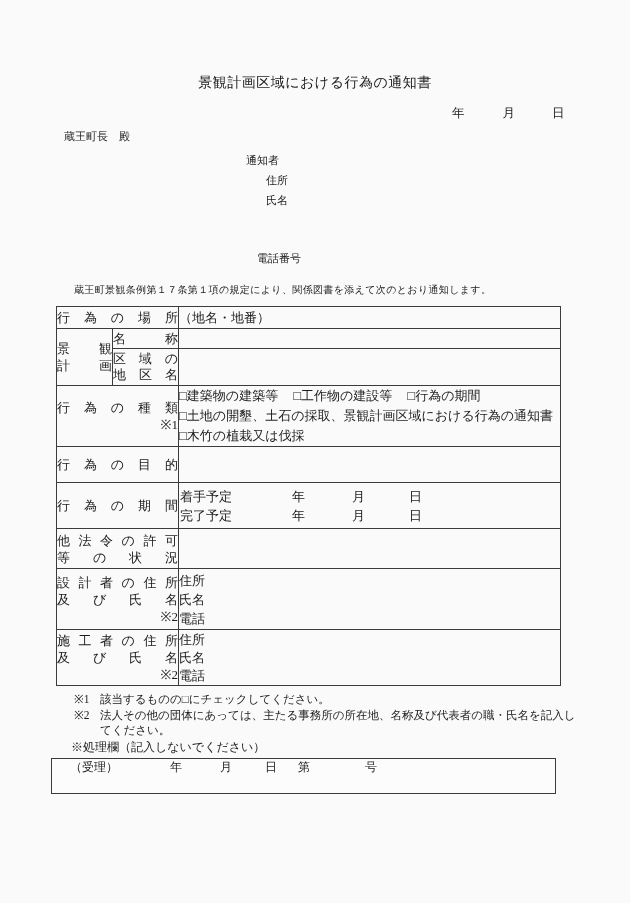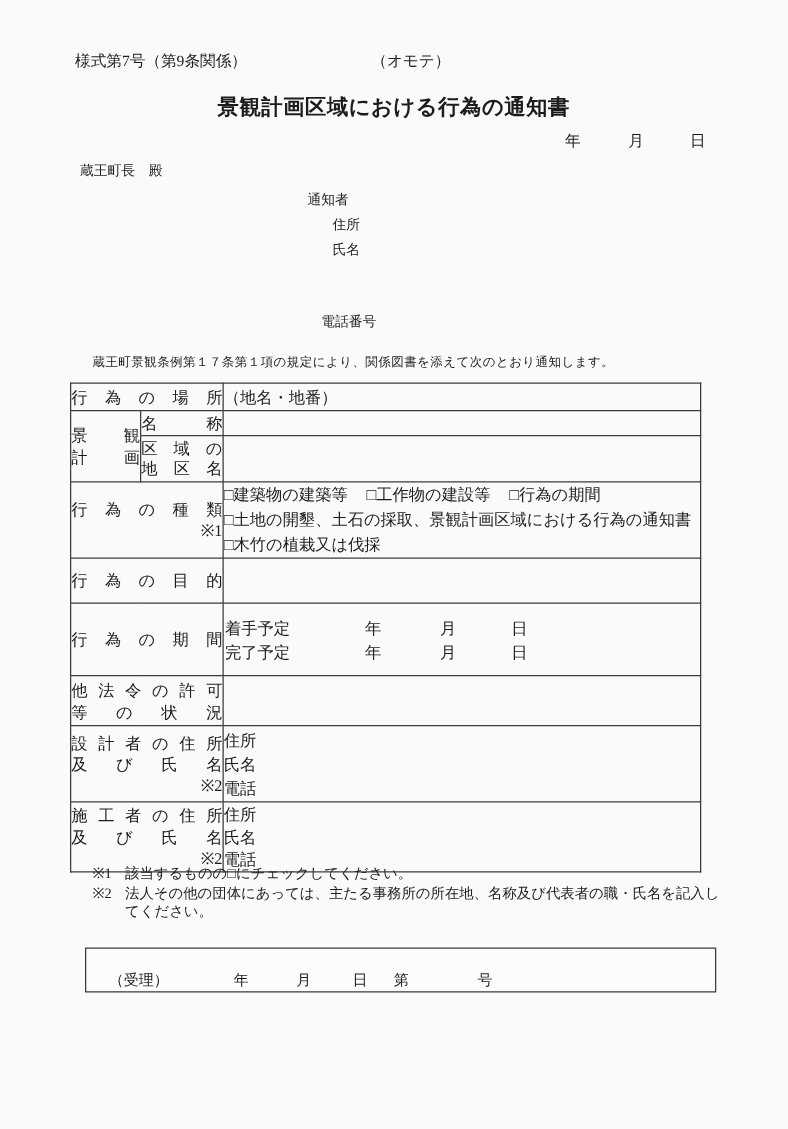--- a/index.html
+++ b/index.html
@@ -10,21 +10,21 @@
     font-family: "Liberation Serif", "DejaVu Serif", serif;
   }
   .sheet { position: relative; width: 630px; height: 903px; overflow: hidden; }
   .abs { position: absolute; }
 
   .form-line { top: 41px; left: 0; width: 100%; font-size: 12.5px; }
   .form-line .num { margin-left: 60px; }
   .form-line .side { position: absolute; left: 297px; top: 0; }
 
   .title { top: 74px; left: 0; width: 100%; text-align: center;
-           font-size: 17px; font-weight: bold; margin: 0; letter-spacing: 0.5px; }
+           font-size: 14px; font-weight: normal; margin: 0; letter-spacing: 0.5px; }
 
   .date-line { top: 105px; left: 0; width: 100%; font-size: 12.5px; }
   .date-line .y { margin-left: 452px; }
   .date-line .m { margin-left: 38px; }
   .date-line .d { margin-left: 37px; }
 
   .addressee { top: 129px; left: 64px; font-size: 11px; }
 
   .notifier { top: 150px; left: 246px; font-size: 11px; line-height: 20px; }
   .notifier .ind { margin-left: 20px; }
@@ -48,39 +48,35 @@
   .period-line .py { margin-left: 60px; }
   .period-line .pm { margin-left: 47px; }
   .period-line .pd { margin-left: 44px; }
 
   .notes { top: 692px; left: 74px; width: 502px; font-size: 11.5px; line-height: 15.5px; }
   .note-row { display: flex; }
   .note-marker { width: 26px; flex: 0 0 26px; }
   .note-text { flex: 1; }
 
   .proc-label { top: 739px; left: 71px; font-size: 12px; }
-  .proc-box { top: 758px; left: 68px; width: 503px; height: 34px;
+  .proc-box { top: 758px; left: 51px; width: 503px; height: 34px;
               border: 1px solid #3b3b3b; font-size: 12px;
-              display: flex; align-items: flex-end; white-space: nowrap; background: #fcfcfc; }
+              display: flex; align-items: flex-start; white-space: nowrap; background: #fcfcfc; }
   .proc-box .rcv { margin-left: 18px; }
   .proc-box .py { margin-left: 52px; }
   .proc-box .pm { margin-left: 38px; }
   .proc-box .pd { margin-left: 33px; }
   .proc-box .pn1 { margin-left: 21px; }
   .proc-box .pn2 { margin-left: 55px; }
 </style>
 </head>
 <body>
 
 <div class="sheet">
 
-  <div class="abs form-line">
-    <span class="num">様式第7号（第9条関係）</span>
-    <span class="side">（オモテ）</span>
-  </div>
 
   <h1 class="abs title">景観計画区域における行為の通知書</h1>
 
   <div class="abs date-line">
     <span class="y">年</span><span class="m">月</span><span class="d">日</span>
   </div>
 
   <div class="abs addressee">蔵王町長　殿</div>
 
   <div class="abs notifier">
@@ -144,21 +140,21 @@
       </td>
     </tr>
 
     <tr style="height:36px">
       <td colspan="2" class="lbl">
         <div class="jl">行為の目的</div>
       </td>
       <td class="val"></td>
     </tr>
 
-    <tr style="height:58px">
+    <tr style="height:46px">
       <td colspan="2" class="lbl">
         <div class="jl">行為の期間</div>
       </td>
       <td class="val">
         <div class="period-line">
           <span class="pl">着手予定</span><span class="py">年</span><span class="pm">月</span><span class="pd">日</span>
         </div>
         <div class="period-line">
           <span class="pl">完了予定</span><span class="py">年</span><span class="pm">月</span><span class="pd">日</span>
         </div>
@@ -205,20 +201,21 @@
     <div class="note-row">
       <span class="note-marker">※1</span>
       <span class="note-text">該当するものの□にチェックしてください。</span>
     </div>
     <div class="note-row">
       <span class="note-marker">※2</span>
       <span class="note-text">法人その他の団体にあっては、主たる事務所の所在地、名称及び代表者の職・氏名を記入してください。</span>
     </div>
   </div>
 
+  <div class="abs proc-label">※処理欄（記入しないでください）</div>
 
   <div class="abs proc-box">
     <span class="rcv">（受理）</span>
     <span class="py">年</span>
     <span class="pm">月</span>
     <span class="pd">日</span>
     <span class="pn1">第</span>
     <span class="pn2">号</span>
   </div>
 

